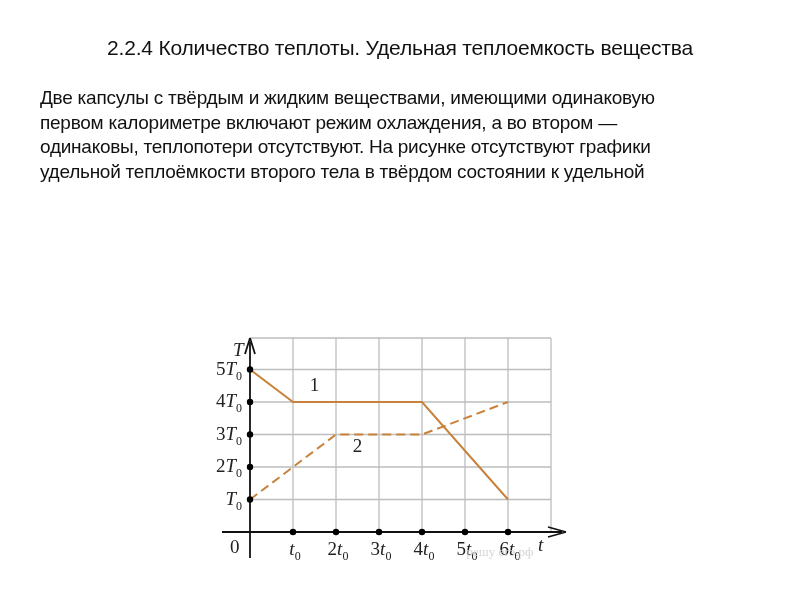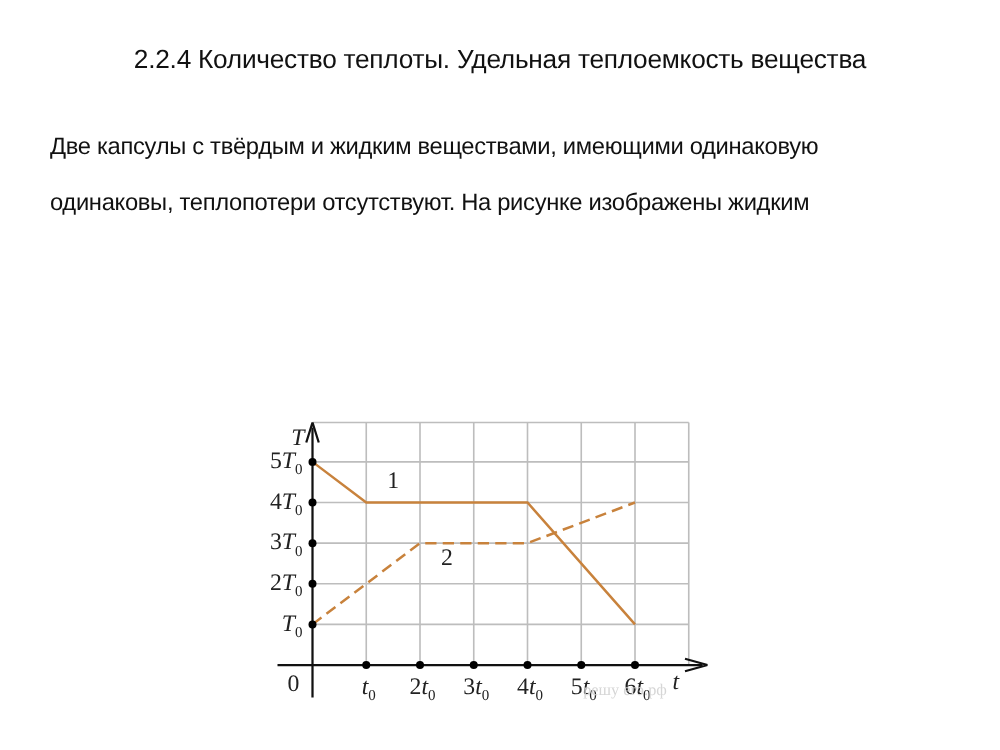--- a/index.html
+++ b/index.html
@@ -31,21 +31,20 @@
       top: 86px;
       width: 730px;
       font-size: 19px;
       line-height: 24.6px;
       color: #111;
       letter-spacing: -0.25px;
     }
     .problem .line {
       display: block;
       white-space: nowrap;
-      margin-top: 20px;
     }
     .problem i {
       font-style: italic;
     }
     .chart {
       position: absolute;
       left: 0;
       top: 0;
       width: 800px;
       height: 600px;
@@ -54,21 +53,23 @@
       font-family: "Liberation Serif", "DejaVu Serif", serif;
     }
   </style>
 </head>
 <body>
 
 <div class="title">2.2.4 Количество теплоты. Удельная теплоемкость вещества</div>
 
 <div class="problem" id="problem">
     <span class="line">Две капсулы с твёрдым и жидким веществами, имеющими одинаковую</span>
-    <span class="line">одинаковы, теплопотери отсутствуют. На рисунке изображены жидким</span>
+    <span class="line">первом калориметре включают режим охлаждения, а во втором  —</span>
+    <span class="line">одинаковы, теплопотери отсутствуют. На рисунке отсутствуют графики</span>
+    <span class="line">удельной теплоёмкости второго тела в твёрдом состоянии к удельной</span>
   </div>
 
 <svg class="chart" id="chart" viewBox="0 0 800 600" xmlns="http://www.w3.org/2000/svg">
     <g>
       <line x1="293" y1="338" x2="293" y2="532" stroke="#bdbdbd" stroke-width="1.3"></line>
       <line x1="336" y1="338" x2="336" y2="532" stroke="#bdbdbd" stroke-width="1.3"></line>
       <line x1="379" y1="338" x2="379" y2="532" stroke="#bdbdbd" stroke-width="1.3"></line>
       <line x1="422" y1="338" x2="422" y2="532" stroke="#bdbdbd" stroke-width="1.3"></line>
       <line x1="465" y1="338" x2="465" y2="532" stroke="#bdbdbd" stroke-width="1.3"></line>
       <line x1="508" y1="338" x2="508" y2="532" stroke="#bdbdbd" stroke-width="1.3"></line>

